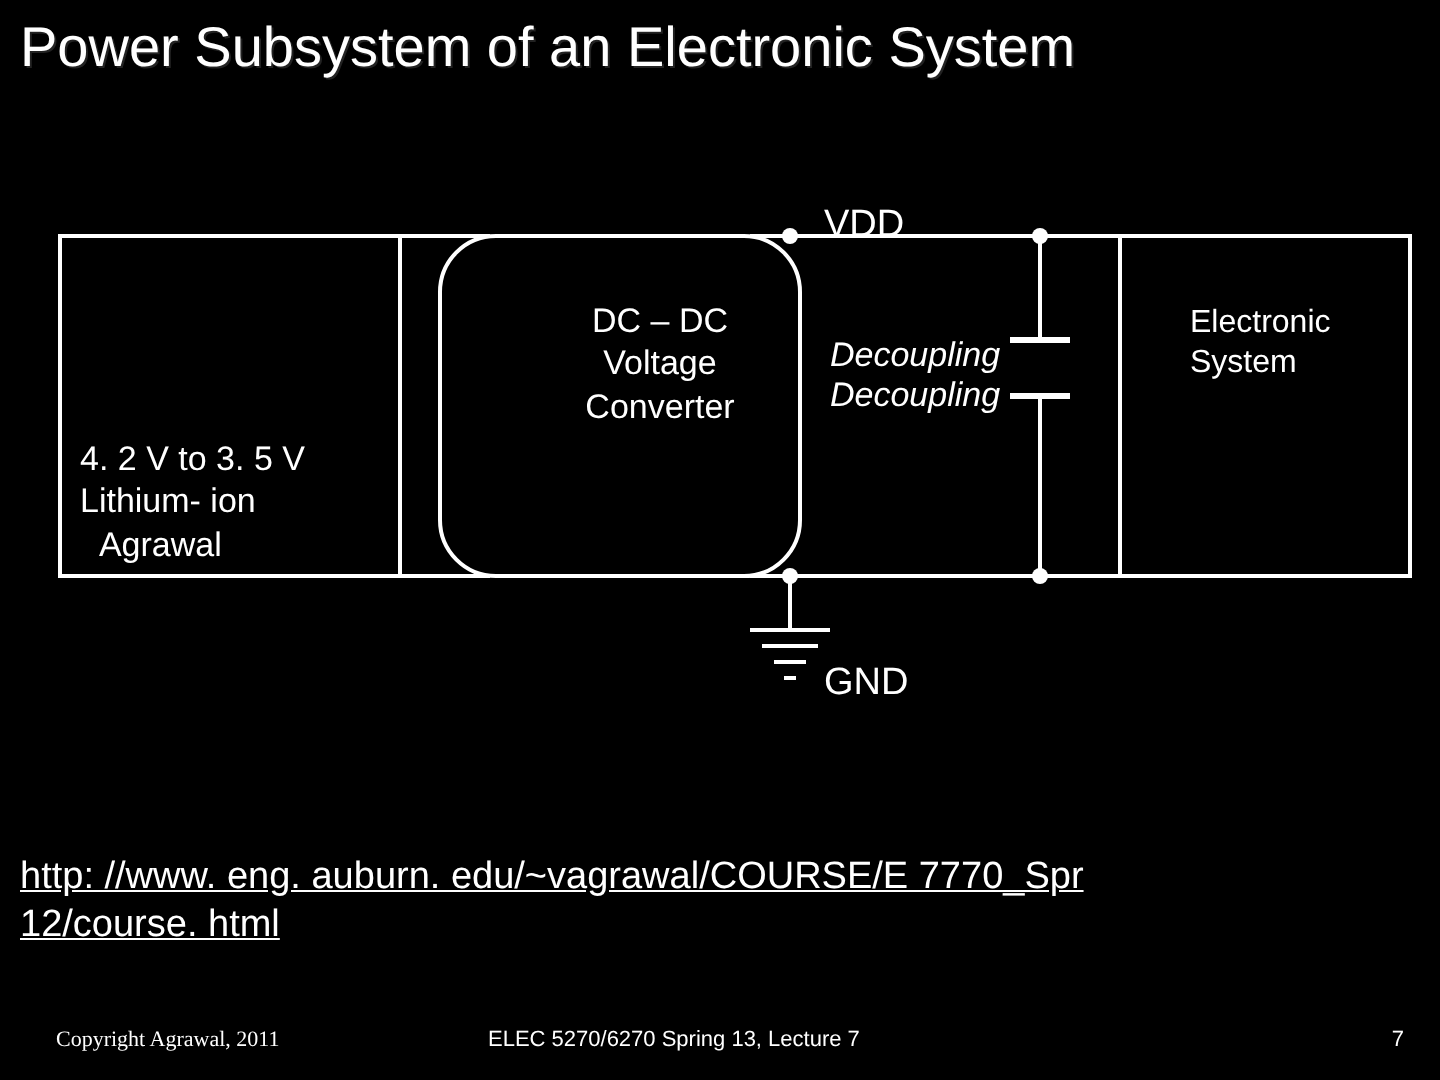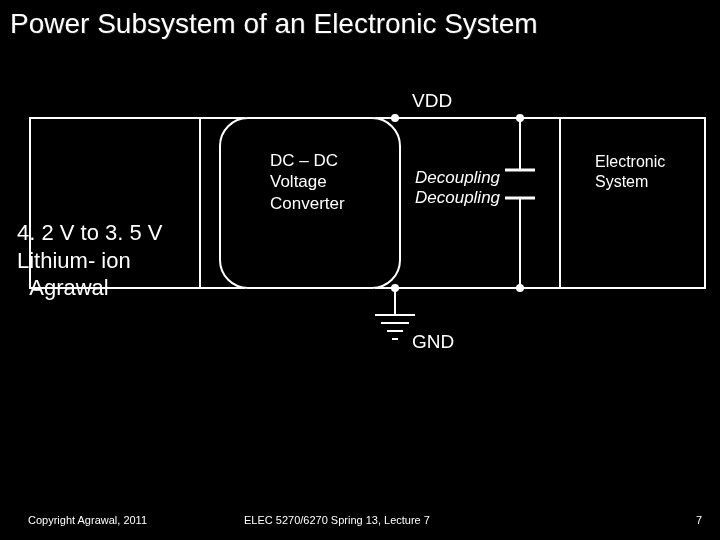--- a/index.html
+++ b/index.html
@@ -1,29 +1,29 @@
 <!DOCTYPE html>
 <html><head>
 <meta charset="utf-8">
 <style>
   * { box-sizing: border-box; margin: 0; padding: 0; }
   html, body { width: 720px; height: 540px; background: #000; color: #fff; font-family: Arial, Helvetica, sans-serif; overflow: hidden; }
   .slide { position: relative; width: 632px; height: 540px; }
   .title { position: absolute; top: 8px; left: 10px; font-size: 28px; color: #fff; text-shadow: 1px 1px 0 #222; }
   .diagram { position: absolute; top: 90px; left: 0; width: 720px; height: 280px; }
-  .vdd-label { position: absolute; top: 0px; left: 412px; font-size: 19px; color: #fff; }
-  .converter-label { position: absolute; top: 60px; left: 270px; width: 120px; text-align: left; font-size: 17px; line-height: 1.25; }
+  .vdd-label { position: absolute; top: 12px; left: 412px; font-size: 19px; color: #fff; }
+  .converter-label { position: absolute; top: 60px; left: 270px; width: 120px; text-align: center; font-size: 17px; line-height: 1.25; }
   .decouple-label { position: absolute; top: 78px; left: 415px; font-size: 17px; line-height: 1.2; font-style: italic; }
   .esys-label { position: absolute; top: 62px; left: 595px; width: 100px; text-align: left; font-size: 16px; line-height: 1.25; }
-  .battery-label { position: absolute; top: 129px; left: 17px; font-size: 22px; line-height: 1.25; text-align: left; }
+  .battery-label { position: absolute; top: 129px; left: 40px; font-size: 17px; line-height: 1.25; text-align: left; }
   .gnd-label { position: absolute; top: 241px; left: 412px; font-size: 19px; }
   .ref { position: absolute; top: 402px; left: 10px; font-size: 19px; line-height: 1.3; }
   .ref a, .ref .link { color: #fff; text-decoration: underline; }
   .footer { position: absolute; bottom: 14px; left: 0; width: 720px; font-size: 11px; }
-  .foot-left { position: absolute; left: 28px; bottom: 0; }
+  .foot-left { position: absolute; left: 28px; bottom: 0; font-family: Liberation Serif, serif; }
   .foot-center { position: absolute; left: 244px; bottom: 0; }
   .foot-right { position: absolute; right: 18px; bottom: 0; }
   svg { position: absolute; top: 0; left: 0; }
 </style>
 </head>
 <body>
 
 <div class="slide">
 
   <div class="title">Power Subsystem of an Electronic System</div>
@@ -87,20 +87,21 @@
       <span>4. 2 V to 3. 5 V</span><br>
       <span>Lithium- ion</span><br>
       &nbsp;&nbsp;<span>Agrawal</span>
     </div>
 
     <div class="gnd-label">GND</div>
   </div>
 
   <div class="ref">
     <br>
+    <span class="link">http: //www. eng. auburn. edu/~vagrawal/COURSE/E 7770_Spr 12/course. html</span>
   </div>
 
   <div class="footer">
     <span class="foot-left">Copyright Agrawal, 2011</span>
     <span class="foot-center">ELEC 5270/6270 Spring 13, Lecture 7</span>
     <span class="foot-right">7</span>
   </div>
 
 </div>
 

